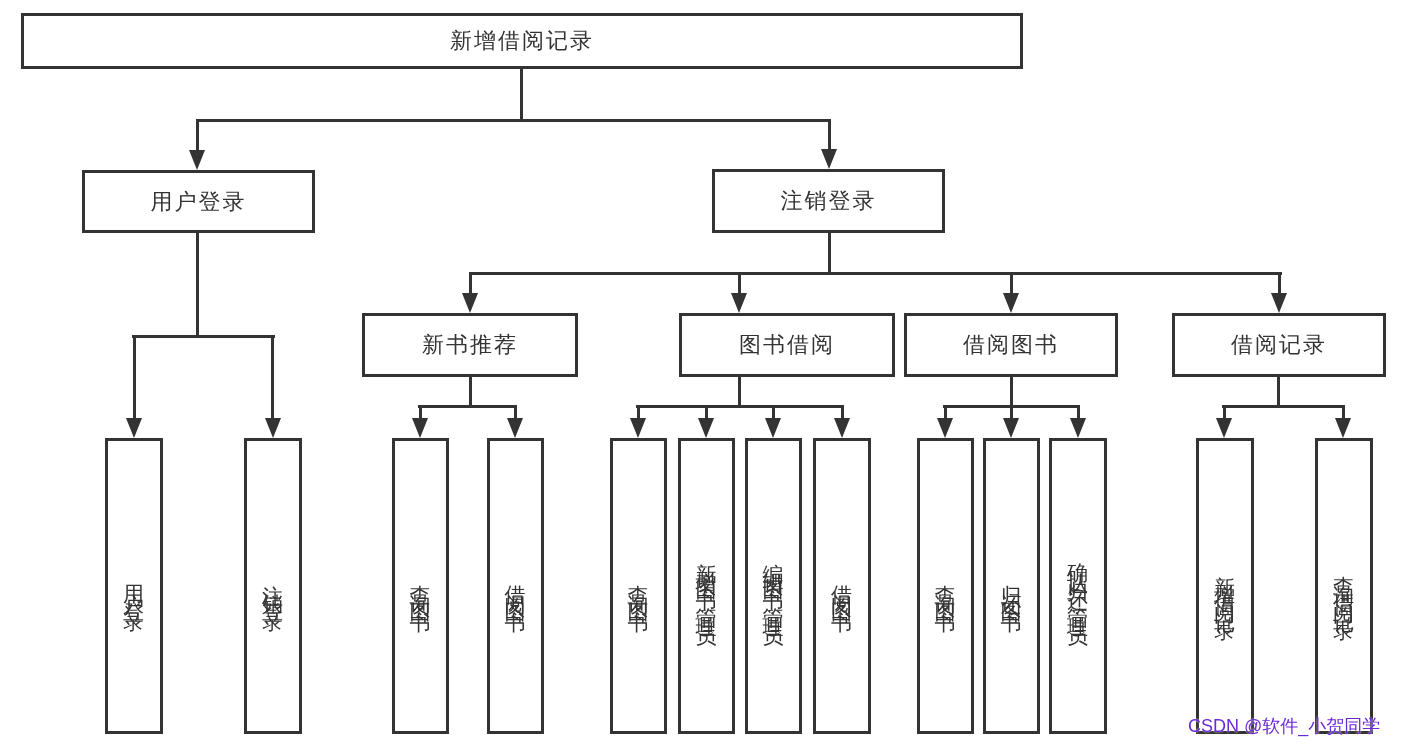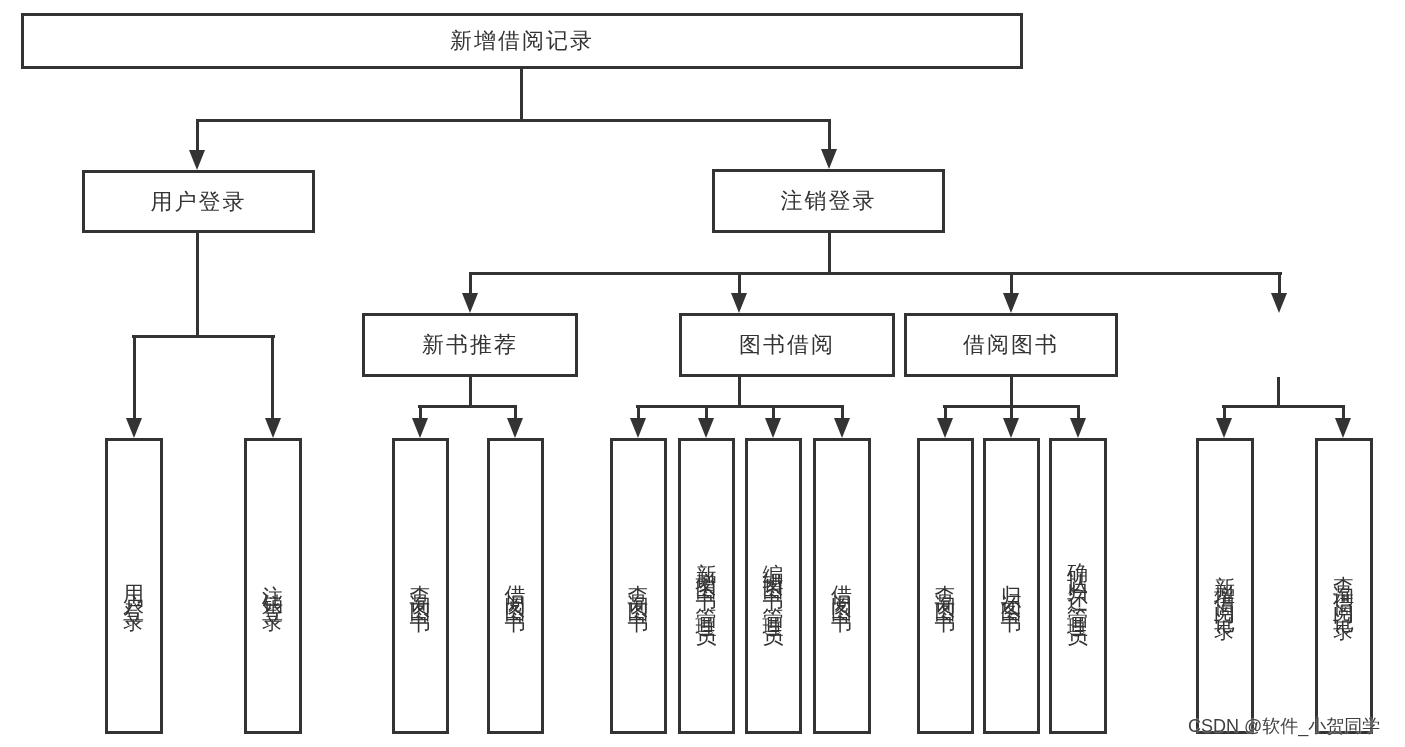--- a/index.html
+++ b/index.html
@@ -41,21 +41,21 @@
     width: 0; height: 0;
     border-left: 8px solid transparent;
     border-right: 8px solid transparent;
     border-top: 20px solid #333333;
   }
   .watermark {
     position: absolute;
     left: 1188px;
     top: 714px;
     font-size: 18px;
-    color: #404040;
+    color: #6d28d9;
     text-shadow: 0 0 2px #ffffff;
     white-space: nowrap;
     z-index: 10;
   }
 </style>
 </head>
 <body>
 
 <div class="canvas">
 
@@ -76,20 +76,23 @@
   </div>
 
   <div class="node hnode" style="left:632px; top:313px; width:216px; height:64px;margin-left:47px;">
     <span>图书借阅</span>
   </div>
 
   <div class="node hnode" style="left:904px; top:313px; width:214px; height:64px;">
     <span>借阅图书</span>
   </div>
 
+  <div class="node hnode" style="left:1172px; top:313px; width:214px; height:64px;">
+    <span>借阅记录</span>
+  </div>
 
   <div class="node leaf" style="left:105px; top:438px; width:58px; height:296px;">
     <span>用户登录</span>
   </div>
   <div class="node leaf" style="left:244px; top:438px; width:58px; height:296px;">
     <span>注销登录</span>
   </div>
 
   <div class="node leaf" style="left:392px; top:438px; width:57px; height:296px;">
     <span>查询图书</span>

